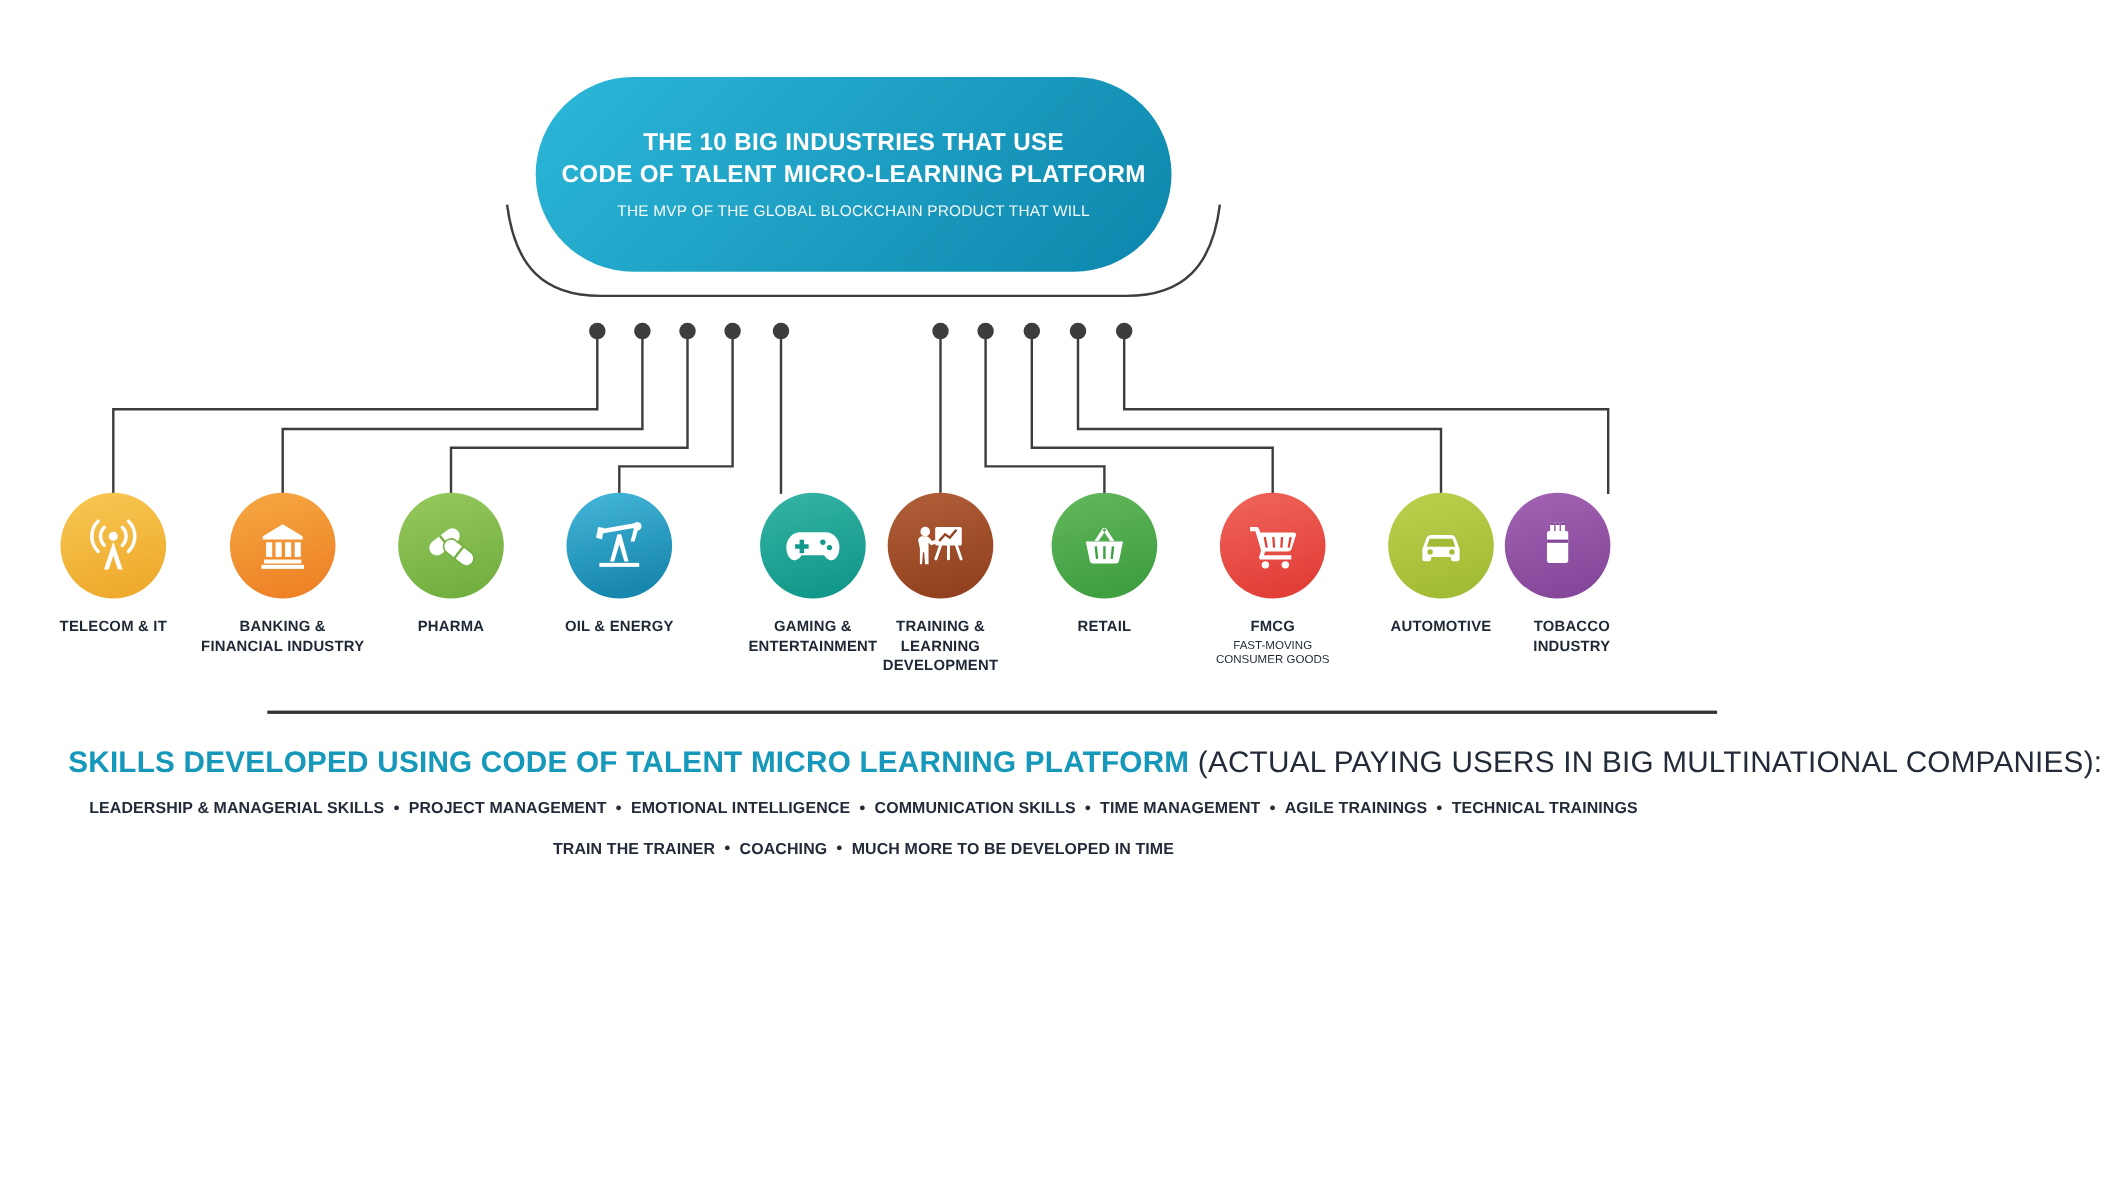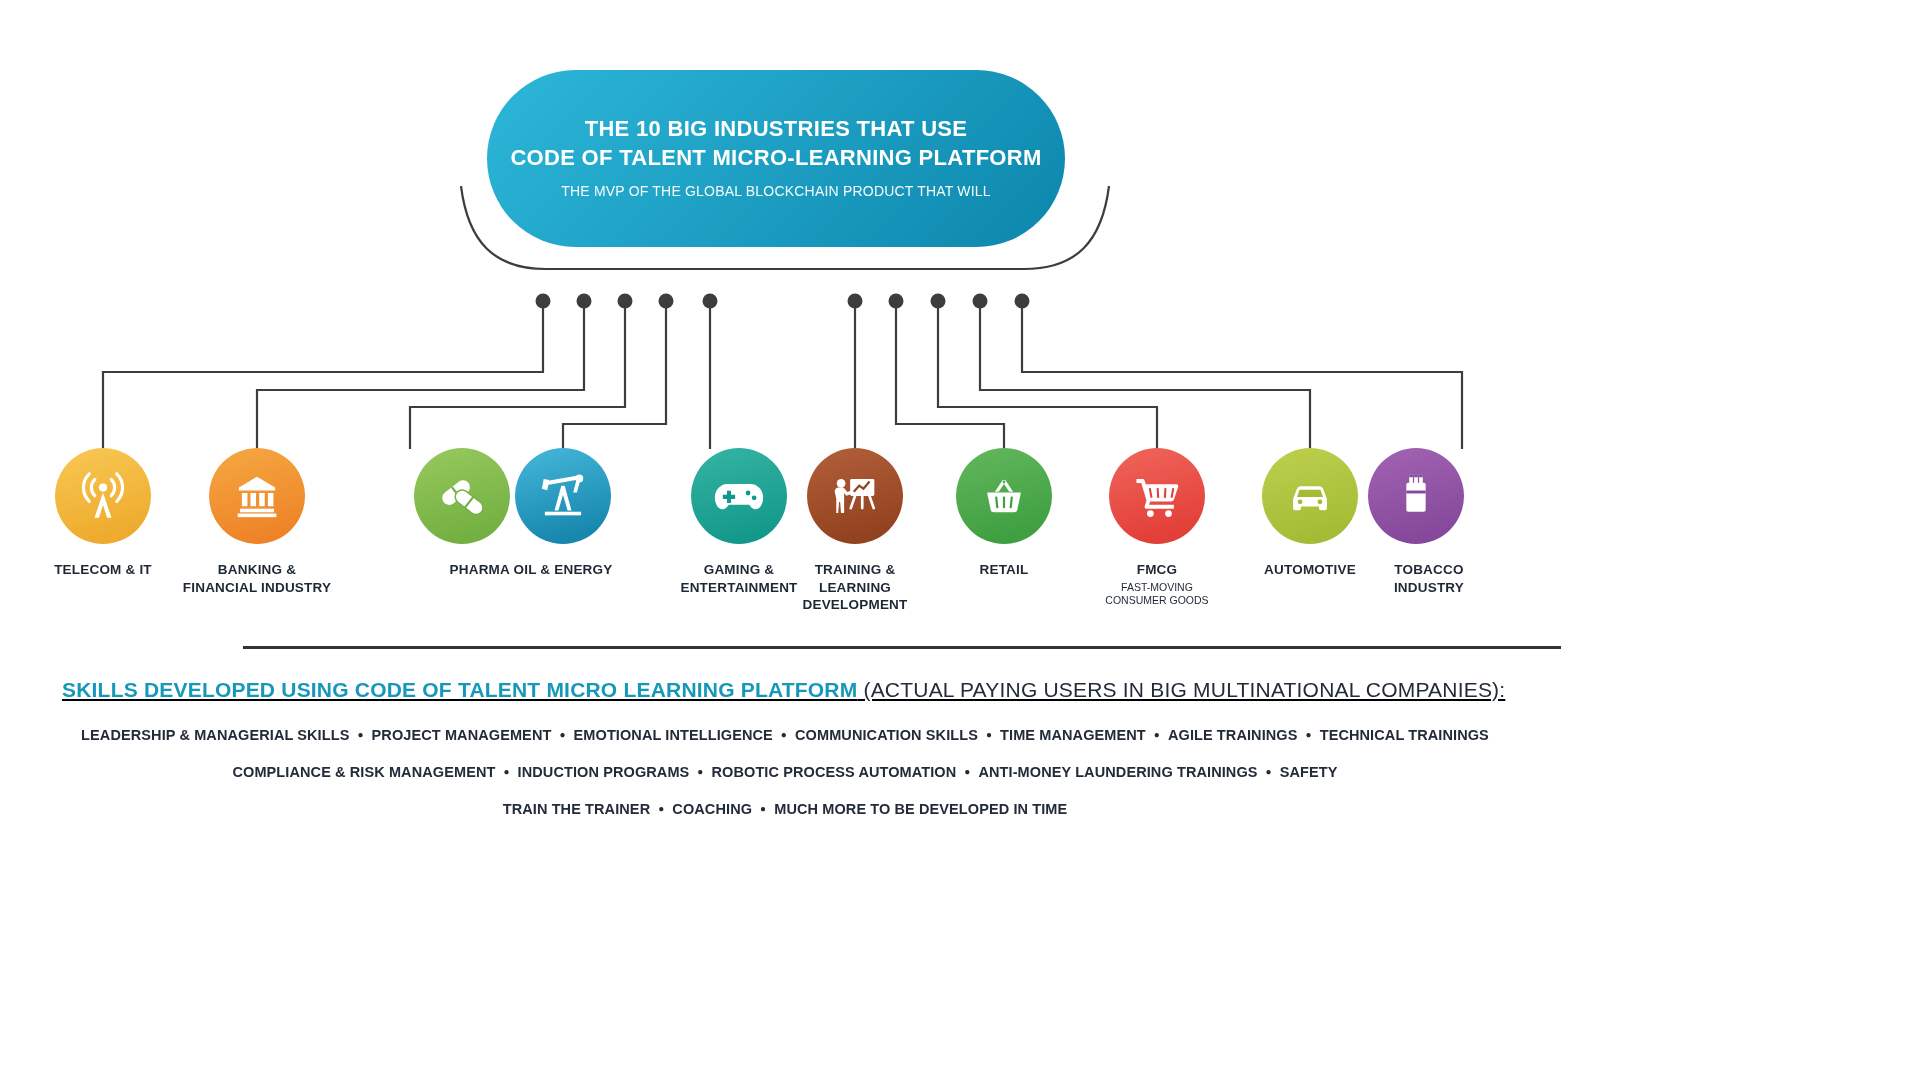--- a/index.html
+++ b/index.html
@@ -18,21 +18,21 @@
   .cap-sub { margin-top:10px; color:rgba(255,255,255,.96); font-size:14px; text-align:center; line-height:1.4; letter-spacing:.2px; }
   .connectors { position:absolute; left:0; top:0; pointer-events:none; }
   .connectors polyline, .connectors path.bracket { fill:none; stroke:var(--line); stroke-width:2.2; }
   .connectors circle { fill:var(--line); }
   .industry { position:absolute; top:448px; width:160px; display:flex; flex-direction:column; align-items:center; }
   .ind-circle { width:96px; height:96px; border-radius:50%; display:flex; align-items:center; justify-content:center; }
   .ind-circle svg { width:58px; height:58px; }
   .ind-label { margin-top:17px; text-align:center; font-weight:700; font-size:13.5px; color:#1e2835; line-height:1.3; letter-spacing:.2px; }
   .ind-sublabel { margin-top:2px; text-align:center; font-size:10.5px; font-weight:400; color:#1e2835; line-height:1.25; }
   .divider { position:absolute; left:243px; top:646px; width:1318px; height:2.5px; background:#333333; }
-  .skills-heading { position:absolute; left:62px; top:678px; width:1490px; font-size:21px; letter-spacing:.2px; white-space:nowrap;text-decoration:underline; }
+  .skills-heading { position:absolute; left:62px; top:678px; width:1490px; font-size:27px; letter-spacing:.2px; white-space:nowrap; }
   .skills-heading .teal { color:var(--teal); font-weight:700; }
   .skills-heading .dark { color:var(--ink); font-weight:400; }
   #skills-lines { position:absolute; left:0; top:727px; width:1570px; }
   .skills-line { text-align:center; font-size:14.5px; font-weight:700; color:var(--ink); margin-bottom:21px; letter-spacing:.1px; white-space:nowrap; }
   .bullet { display:inline-block; margin:0 8px; font-size:10px; vertical-align:2px; }
 </style>
 </head>
 <body>
 
 <div class="canvas">
@@ -99,21 +99,21 @@
             <rect x="33" y="21.5" width="4.6" height="11"></rect>
             <rect x="10" y="34.5" width="28" height="3"></rect>
             <rect x="8" y="38.5" width="32" height="3"></rect>
           </svg>
         </div>
         <div class="ind-label">
           <div>BANKING &amp;</div>
           <div>FINANCIAL INDUSTRY</div>
         </div>
       </div>
-      <div class="industry" style="left: 350px; align-items: flex-end;">
+      <div class="industry" style="left: 330px;">
         <div class="ind-circle" style="background: linear-gradient(165deg, rgb(151, 201, 94) 0%, rgb(116, 176, 65) 85%);">
           <svg viewBox="0 0 48 48">
             <g transform="rotate(-38 19 21)">
               <rect x="6" y="15.5" width="26" height="11.4" rx="5.7" fill="#fff"></rect>
               <line x1="19" y1="15.5" x2="19" y2="26.9" stroke="#74b041" stroke-width="1.8"></line>
             </g>
             <g transform="rotate(38 30 29)">
               <rect x="17" y="23.5" width="26" height="11.4" rx="5.7" fill="#fff" stroke="#74b041" stroke-width="1.2"></rect>
               <line x1="30" y1="23.5" x2="30" y2="34.9" stroke="#74b041" stroke-width="1.8"></line>
             </g>
@@ -248,17 +248,16 @@
     </div>
 
   <div class="divider"></div>
 
   <div class="skills-heading">
     <span class="teal">SKILLS DEVELOPED USING CODE OF TALENT MICRO LEARNING PLATFORM</span><span class="dark"> (ACTUAL PAYING USERS IN BIG MULTINATIONAL COMPANIES):</span>
   </div>
 
   <div id="skills-lines">
       <div class="skills-line"><span>LEADERSHIP &amp; MANAGERIAL SKILLS</span><span class="bullet">●</span><span>PROJECT MANAGEMENT</span><span class="bullet">●</span><span>EMOTIONAL INTELLIGENCE</span><span class="bullet">●</span><span>COMMUNICATION SKILLS</span><span class="bullet">●</span><span>TIME MANAGEMENT</span><span class="bullet">●</span><span>AGILE TRAININGS</span><span class="bullet">●</span><span>TECHNICAL TRAININGS</span></div>
-      <div class="skills-line"><span>COMPLIANCE &amp; RISK MANAGEMENT</span><span class="bullet">●</span><span>INDUCTION PROGRAMS</span><span class="bullet">●</span><span>ROBOTIC PROCESS AUTOMATION</span><span class="bullet">●</span><span>ANTI-MONEY LAUNDERING TRAININGS</span><span class="bullet">●</span><span>SAFETY</span></div>
       <div class="skills-line"><span>TRAIN THE TRAINER</span><span class="bullet">●</span><span>COACHING</span><span class="bullet">●</span><span>MUCH MORE TO BE DEVELOPED IN TIME</span></div>
     </div>
 
 </div>
 
 </body></html>

